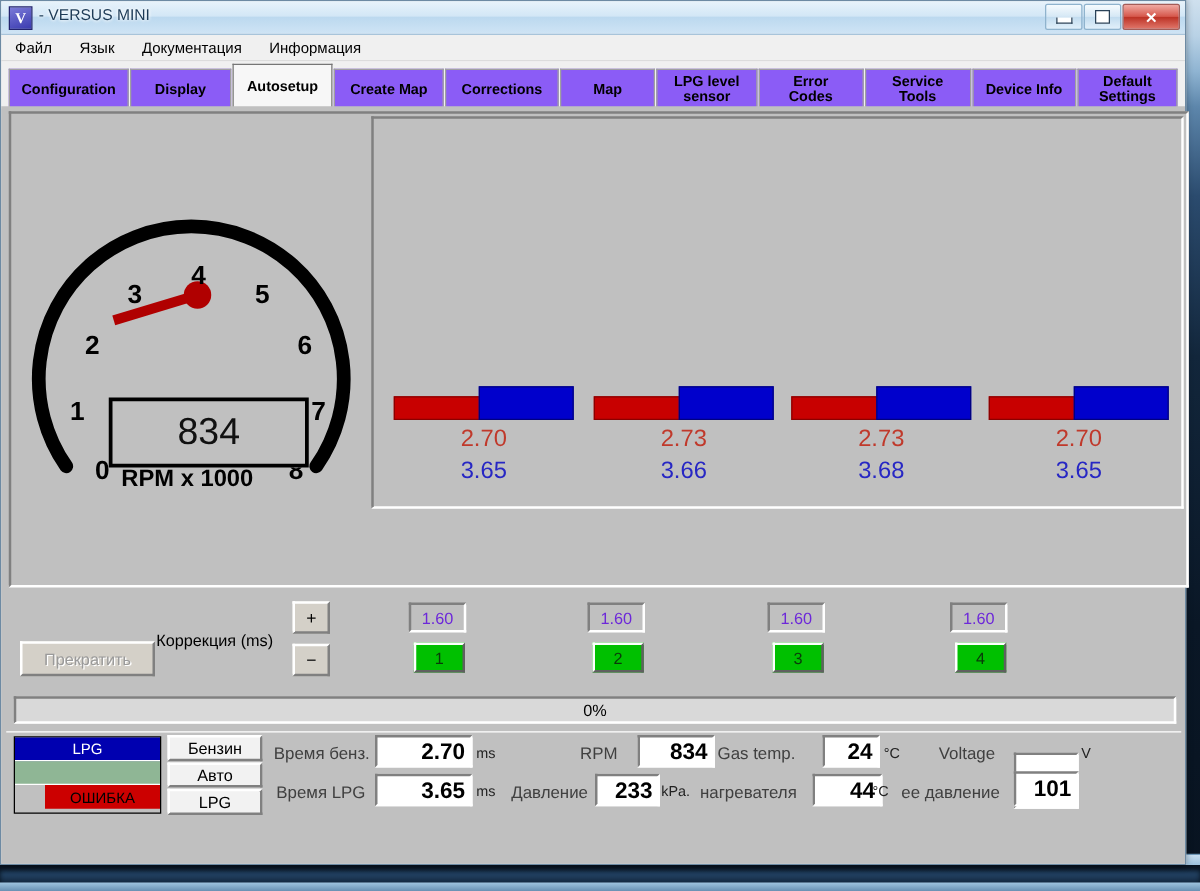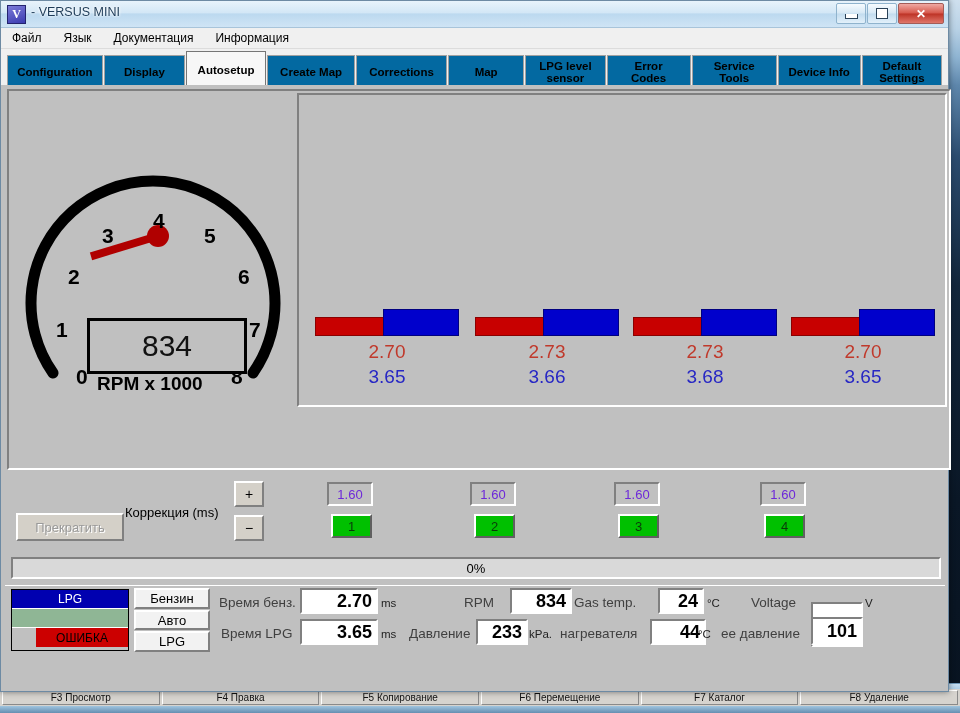--- a/index.html
+++ b/index.html
@@ -55,21 +55,21 @@
   .wbtn.close .gl{color:#fff;font-weight:bold;font-size:12px;}
   .mini{width:11px;height:4px;border:1px solid #2a4258;border-top:0;background:#fff;margin-top:6px;}
   .maxi{width:10px;height:9px;border:1.5px solid #2a4258;background:#fff;}
   
   .menubar{height:20px;background:#f0f0f0;display:flex;align-items:center;
     padding-left:8px;gap:16px;border-bottom:1px solid #dcdcdc;}
   .menuitem{font-size:12px;color:#000;padding:1px 3px;}
   
   .tabstrip{height:38px;background:#f0f0f0;display:flex;align-items:flex-end;
     padding:0 6px;box-sizing:border-box;gap:1px;}
-  .tab{background:#0369a1;border:1px solid #a0a0a0;border-bottom:none;
+  .tab{background:#8b5cf6;border:1px solid #a0a0a0;border-bottom:none;
     height:32px;display:flex;align-items:center;justify-content:center;text-align:center;
     font-size:11.5px;font-weight:bold;color:#000;padding:0 9px;line-height:12px;
     box-sizing:border-box;}
   .tab.active{background:#f7f7f7;height:36px;border-color:#767676;}
   .tab .two{display:block;}
   
   .client{position:absolute;left:0;top:84px;width:947px;height:606px;background:#c0c0c0;}
   
   .gauge-panel{left:6px;top:4px;width:944px;height:381px;
     border:2px solid;border-color:#808080 #ffffff #ffffff #808080;background:#c0c0c0;
@@ -125,28 +125,20 @@
 
 <div class="desktop">
   <div class="desk-blob" style="left:120px;top:2px;width:260px;height:22px;background:#b9c9bd;"></div>
   <div class="desk-blob" style="left:400px;top:0px;width:180px;height:20px;background:#9fb4c6;"></div>
   <div class="desk-blob" style="left:600px;top:0px;width:200px;height:24px;background:#4e6c52;"></div>
   <div class="taskbar-strip"></div>
 </div>
 
 <div class="bgwin">
   <div class="bgwin-frame"></div>
-  <div class="fnrow">
-    <div class="fnbtn">F3 Просмотр</div>
-    <div class="fnbtn">F4 Правка</div>
-    <div class="fnbtn">F5 Копирование</div>
-    <div class="fnbtn">F6 Перемещение</div>
-    <div class="fnbtn">F7 Каталог</div>
-    <div class="fnbtn">F8 Удаление</div>
-  </div>
   <div class="bgwin-bottom"></div>
 </div>
 
 <div class="win">
 
   <div class="titlebar">
     <div class="title-ico">V</div>
     <div class="title-txt">- VERSUS MINI</div>
     <div class="wbtns">
       <div class="wbtn">

